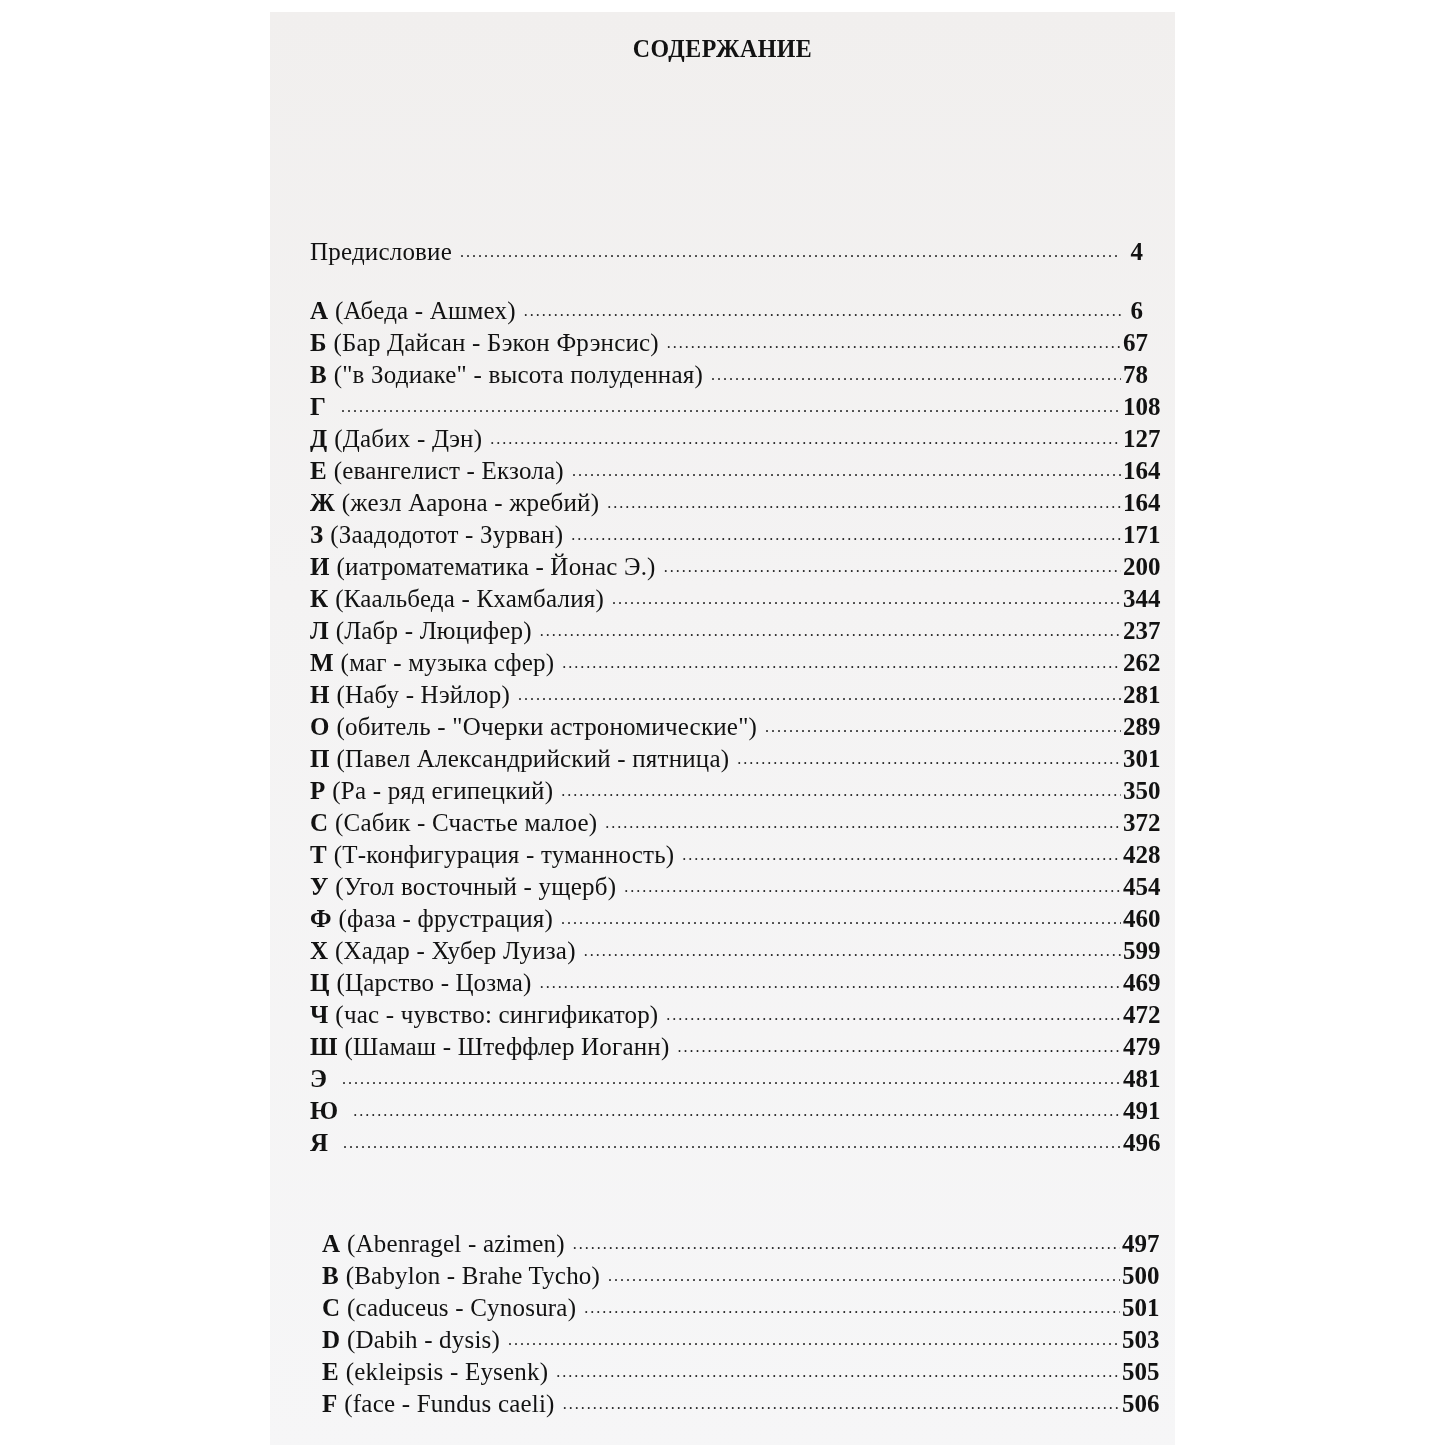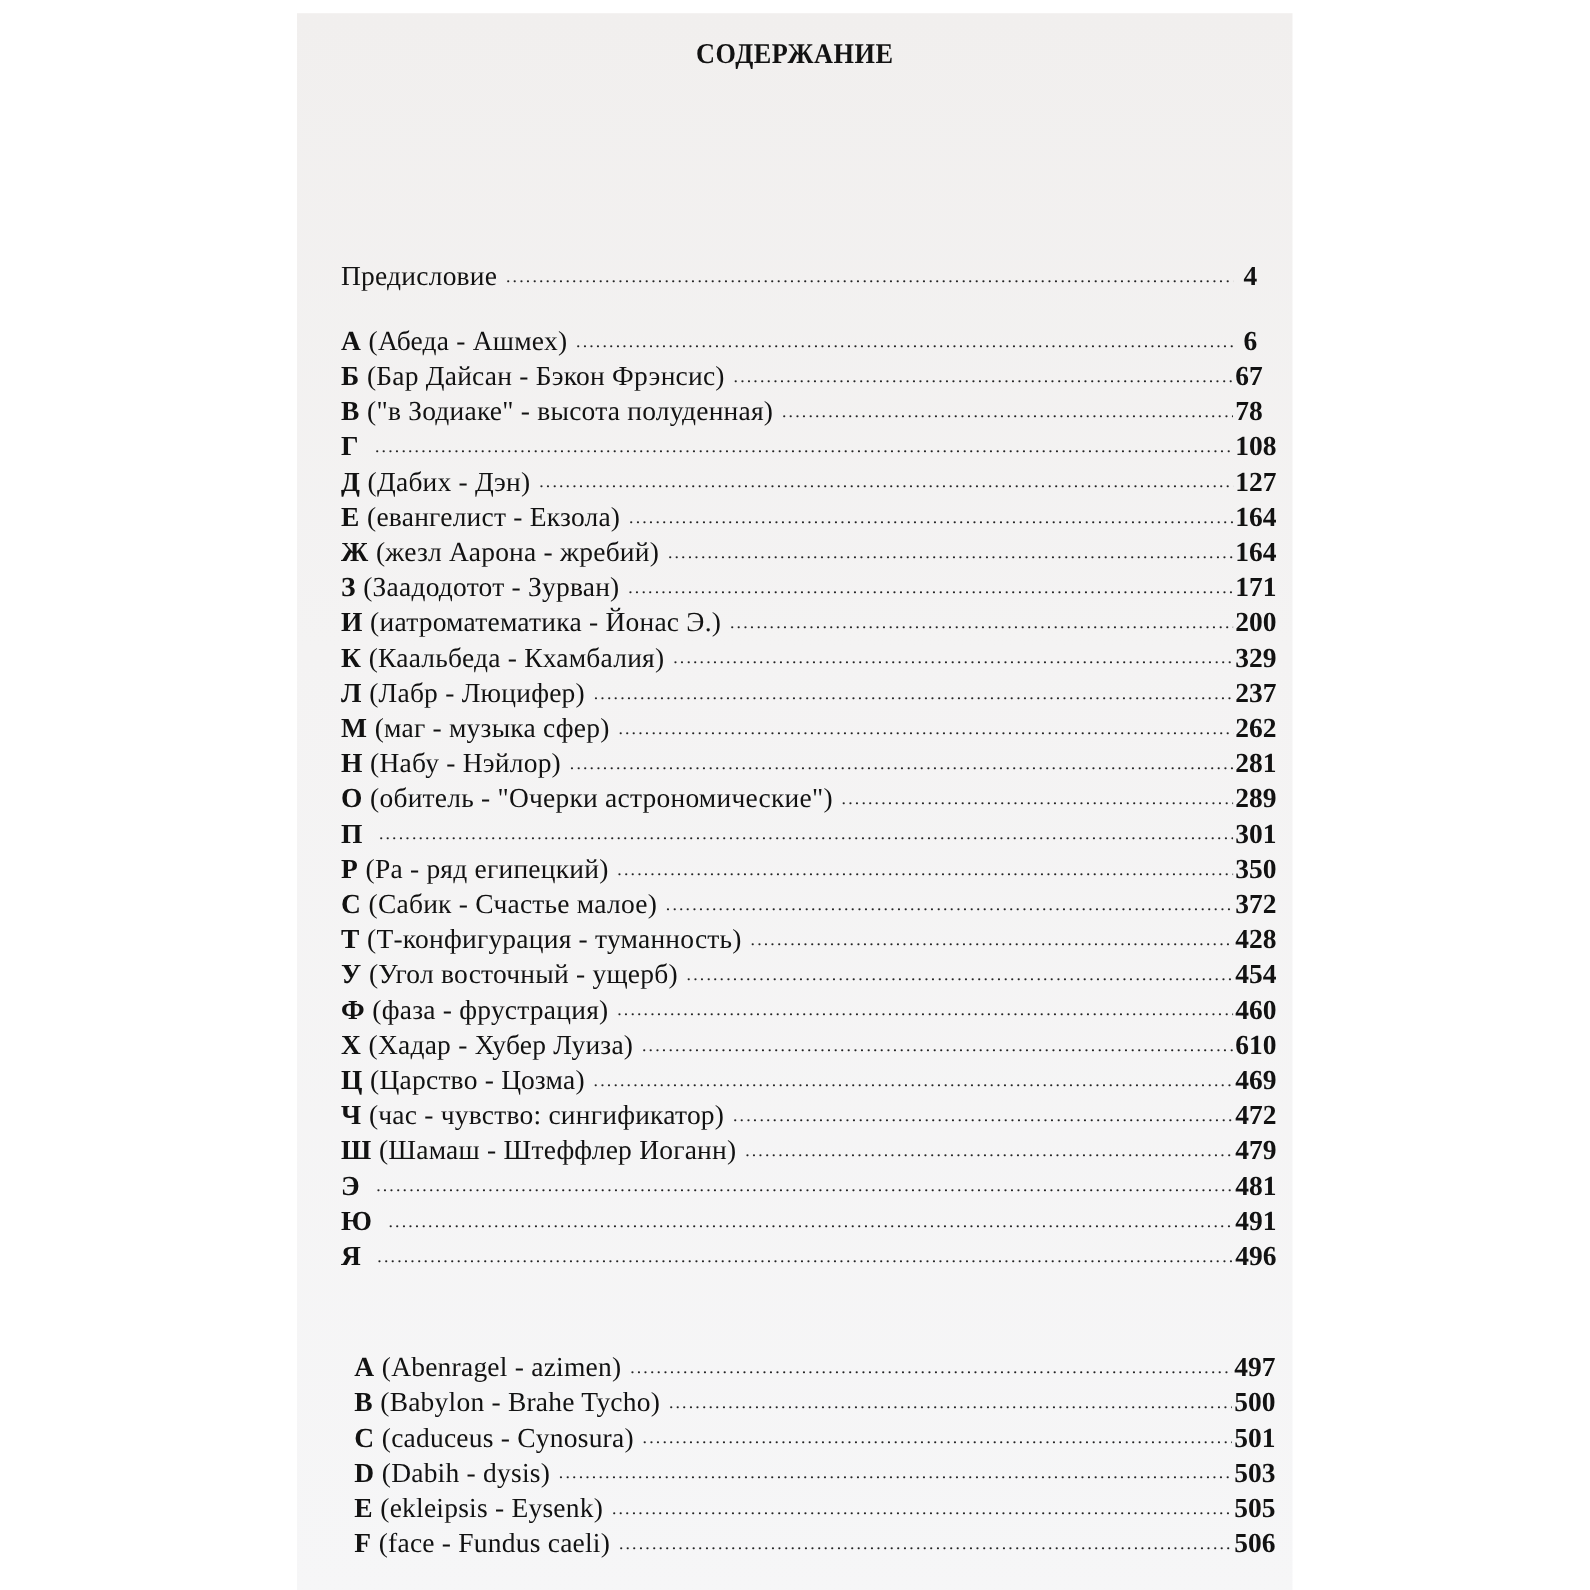--- a/index.html
+++ b/index.html
@@ -137,21 +137,21 @@
       <div class="row">
     <span class="letter">И</span>
     <span class="label">(иатроматематика - Йонас Э.)</span>
     <span class="dots"></span>
     <span class="page-num">200</span>
   </div>
       <div class="row">
     <span class="letter">К</span>
     <span class="label">(Каальбеда - Кхамбалия)</span>
     <span class="dots"></span>
-    <span class="page-num">329</span>
+    <span class="page-num">344</span>
   </div>
       <div class="row">
     <span class="letter">Л</span>
     <span class="label">(Лабр - Люцифер)</span>
     <span class="dots"></span>
     <span class="page-num">237</span>
   </div>
       <div class="row">
     <span class="letter">М</span>
     <span class="label">(маг - музыка сфер)</span>
@@ -165,20 +165,21 @@
     <span class="page-num">281</span>
   </div>
       <div class="row">
     <span class="letter">О</span>
     <span class="label">(обитель - "Очерки астрономические")</span>
     <span class="dots"></span>
     <span class="page-num">289</span>
   </div>
       <div class="row">
     <span class="letter">П</span>
+    <span class="label">(Павел Александрийский - пятница)</span>
     <span class="dots"></span>
     <span class="page-num">301</span>
   </div>
       <div class="row">
     <span class="letter">Р</span>
     <span class="label">(Ра - ряд египецкий)</span>
     <span class="dots"></span>
     <span class="page-num">350</span>
   </div>
       <div class="row">
@@ -202,21 +203,21 @@
       <div class="row">
     <span class="letter">Ф</span>
     <span class="label">(фаза - фрустрация)</span>
     <span class="dots"></span>
     <span class="page-num">460</span>
   </div>
       <div class="row">
     <span class="letter">Х</span>
     <span class="label">(Хадар - Хубер Луиза)</span>
     <span class="dots"></span>
-    <span class="page-num">610</span>
+    <span class="page-num">599</span>
   </div>
       <div class="row">
     <span class="letter">Ц</span>
     <span class="label">(Царство - Цозма)</span>
     <span class="dots"></span>
     <span class="page-num">469</span>
   </div>
       <div class="row">
     <span class="letter">Ч</span>
     <span class="label">(час - чувство: сингификатор)</span>

